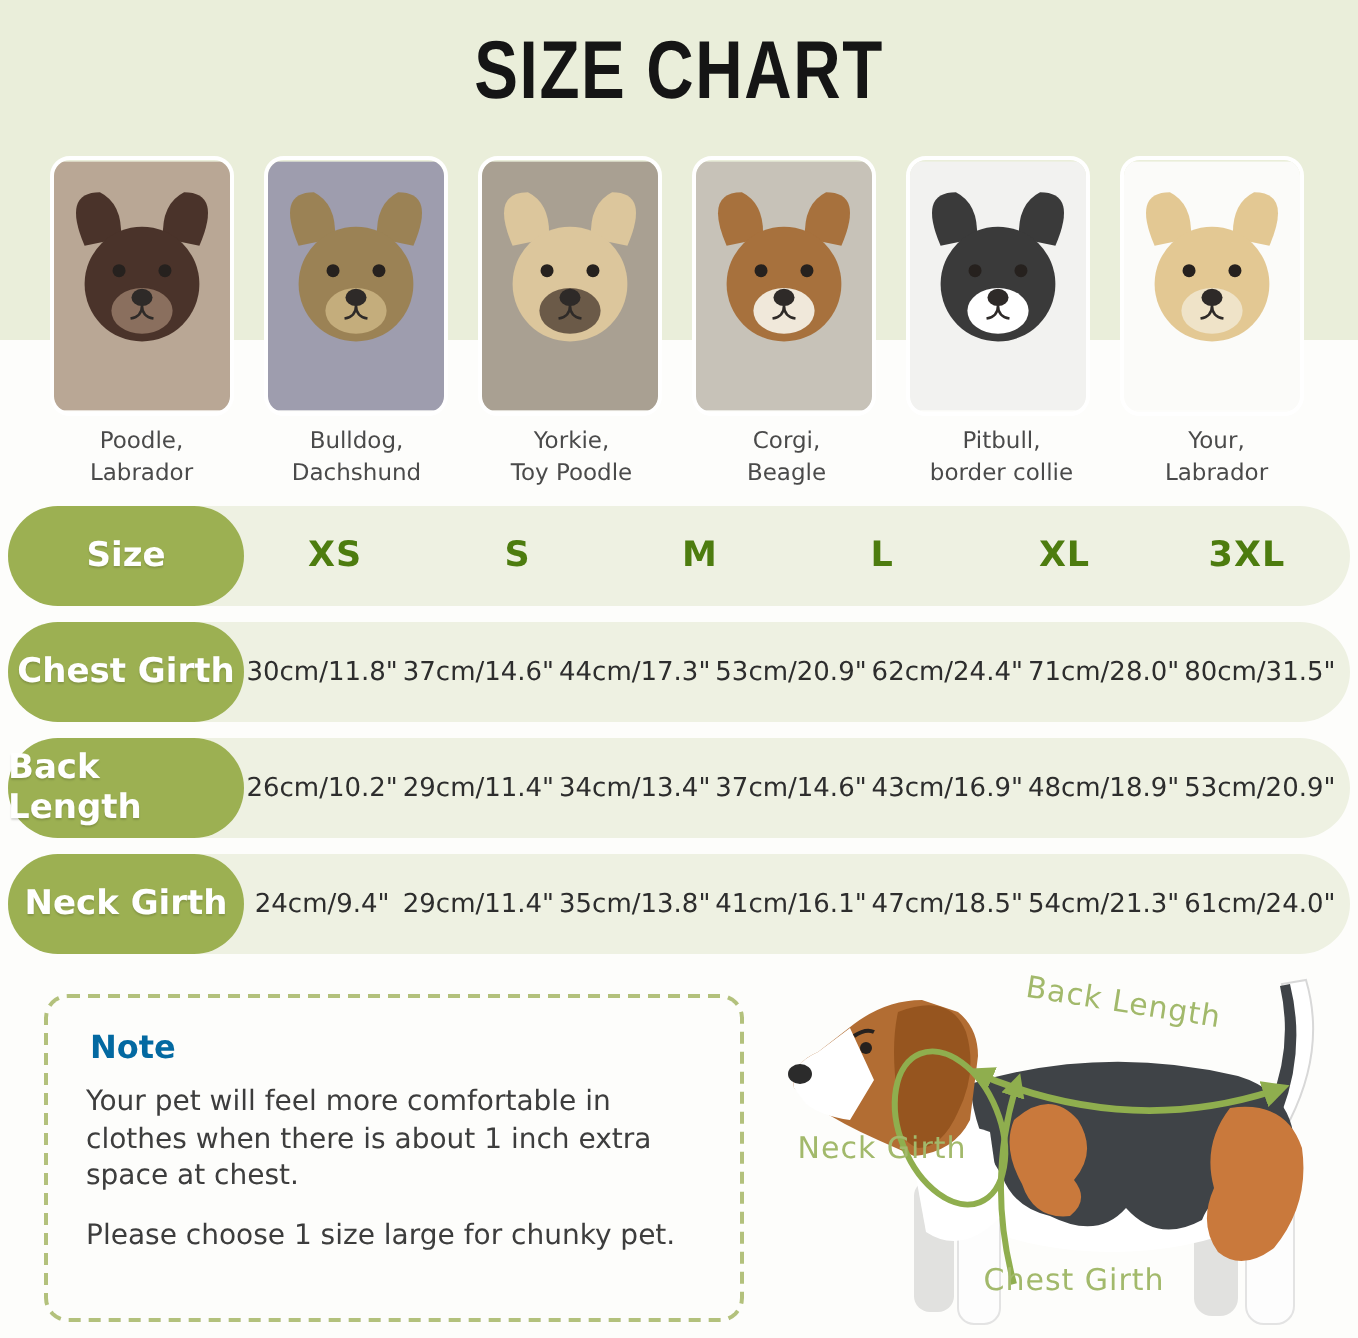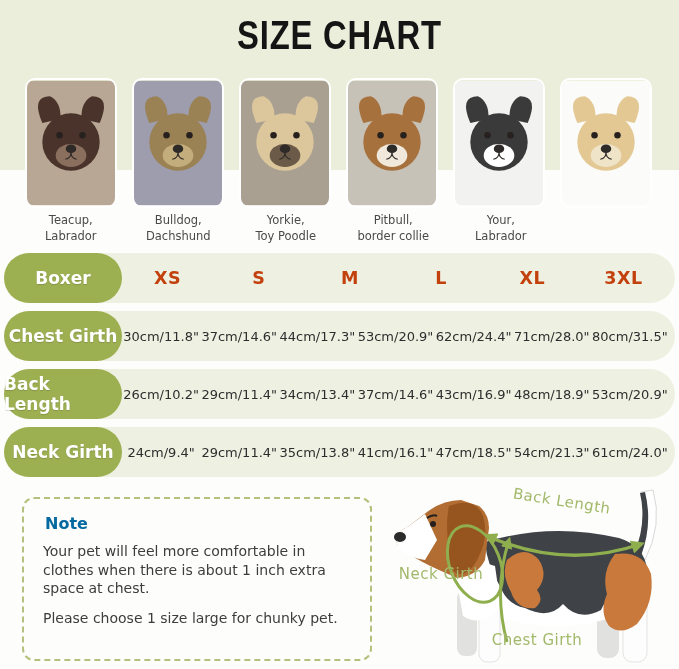--- a/index.html
+++ b/index.html
@@ -15,21 +15,21 @@
   .breeds{position:absolute;left:17px;top:213px;width:645px;display:flex;}
   .breed{width:107.5px;text-align:center;font-size:11.5px;line-height:1.35;color:var(--breed_label_color,#4a4a4a);}
   .breed span{display:block;}
   .trow{position:absolute;left:4px;width:671px;height:50px;background:var(--row_bg,#eef1e2);border-radius:25px;}
   .trow.r0{top:253px;} .trow.r1{top:311px;} .trow.r2{top:369px;} .trow.r3{top:427px;}
   .pill{position:absolute;left:0;top:0;width:118px;height:50px;border-radius:25px;
         background:var(--accent_green,#9cb052);color:#fff;font-weight:bold;font-size:17px;
         display:flex;align-items:center;justify-content:center;text-shadow:0 1px 1px rgba(0,0,0,.15);}
   .cells{position:absolute;left:118px;right:6px;top:0;bottom:0;display:flex;}
   .cell{flex:1;display:flex;align-items:center;justify-content:center;font-size:13px;color:var(--value_color,#2d2d2d);white-space:nowrap;}
-  .cells-size .cell{font-weight:bold;font-size:17.5px;color:#c2410c;letter-spacing:.5px;}
+  .cells-size .cell{font-weight:bold;font-size:17.5px;color:#4d7c0f;letter-spacing:.5px;}
   .note{position:absolute;left:22px;top:497px;width:350px;height:164px;box-sizing:border-box;
         border:2px dashed var(--note_border,#b3c17c);border-radius:12px;padding:15px 19px;}
   .note h2{margin:0 2px 9px;font-size:16px;color:#0369a1;}
   .note p{margin:0 0 11px;font-size:14px;line-height:1.33;color:var(--note_text,#3d3d3d);}
   .diagram{position:absolute;left:391px;top:478px;width:288px;height:191px;}
   .diagram svg{display:block;width:100%;height:100%;}
   .diag-label{font-size:15px;letter-spacing:.5px;font-family:"DejaVu Sans",sans-serif;}
 </style>
 </head>
 <body>
@@ -126,43 +126,47 @@
           <path d="M0,9 Q0,15 -6,16 M0,9 Q0,15 6,16" stroke="#2e2a28" stroke-width="1.3" fill="none"></path>
           <circle cx="-12" cy="-9" r="3.4" fill="#26211e"></circle>
             <circle cx="12" cy="-9" r="3.4" fill="#26211e"></circle>
         </g>
       </svg>
     </div>
   </div>
 
   <div class="breeds">
     <div class="breed">
-        <span>Teacup,</span>
+        <span>Poodle,</span>
         <span>Labrador</span>
       </div>
     <div class="breed">
         <span>Bulldog,</span>
         <span>Dachshund</span>
       </div>
     <div class="breed">
         <span>Yorkie,</span>
         <span>Toy Poodle</span>
       </div>
     <div class="breed">
+        <span>Corgi,</span>
+        <span>Beagle</span>
+      </div>
+    <div class="breed">
         <span>Pitbull,</span>
         <span>border collie</span>
       </div>
     <div class="breed">
         <span>Your,</span>
         <span>Labrador</span>
       </div>
   </div>
 
   <div class="trow r0">
-    <div class="pill">Boxer</div>
+    <div class="pill">Size</div>
     <div class="cells cells-size">
       <div class="cell">XS</div>
       <div class="cell">S</div>
       <div class="cell">M</div>
       <div class="cell">L</div>
       <div class="cell">XL</div>
       <div class="cell">3XL</div>
     </div>
   </div>
 

